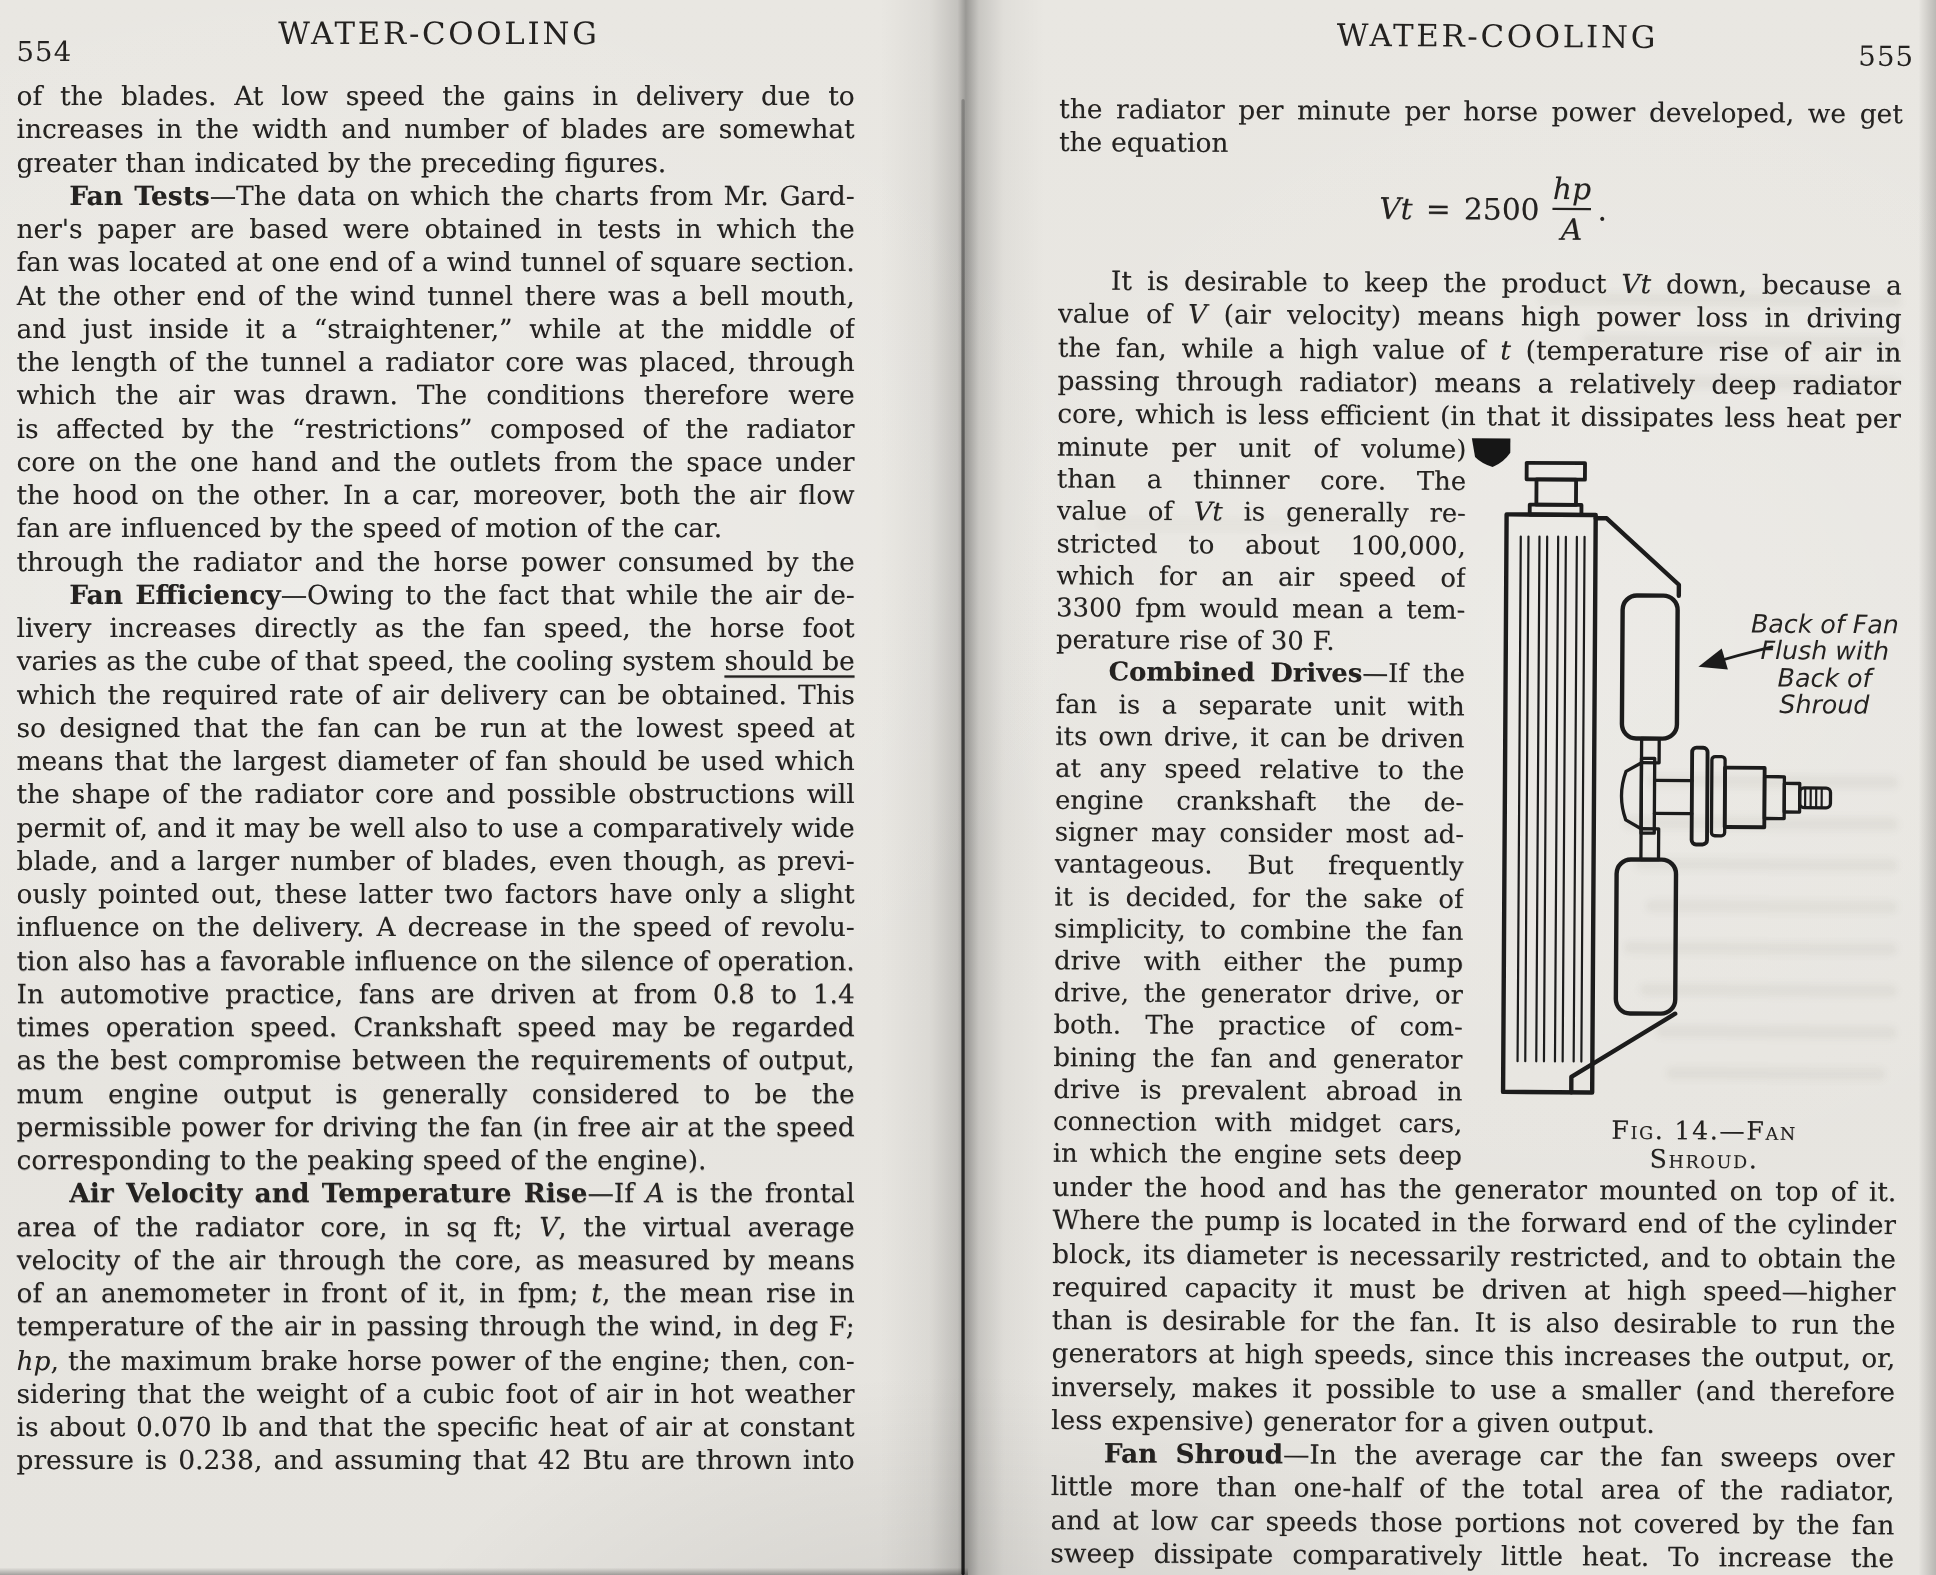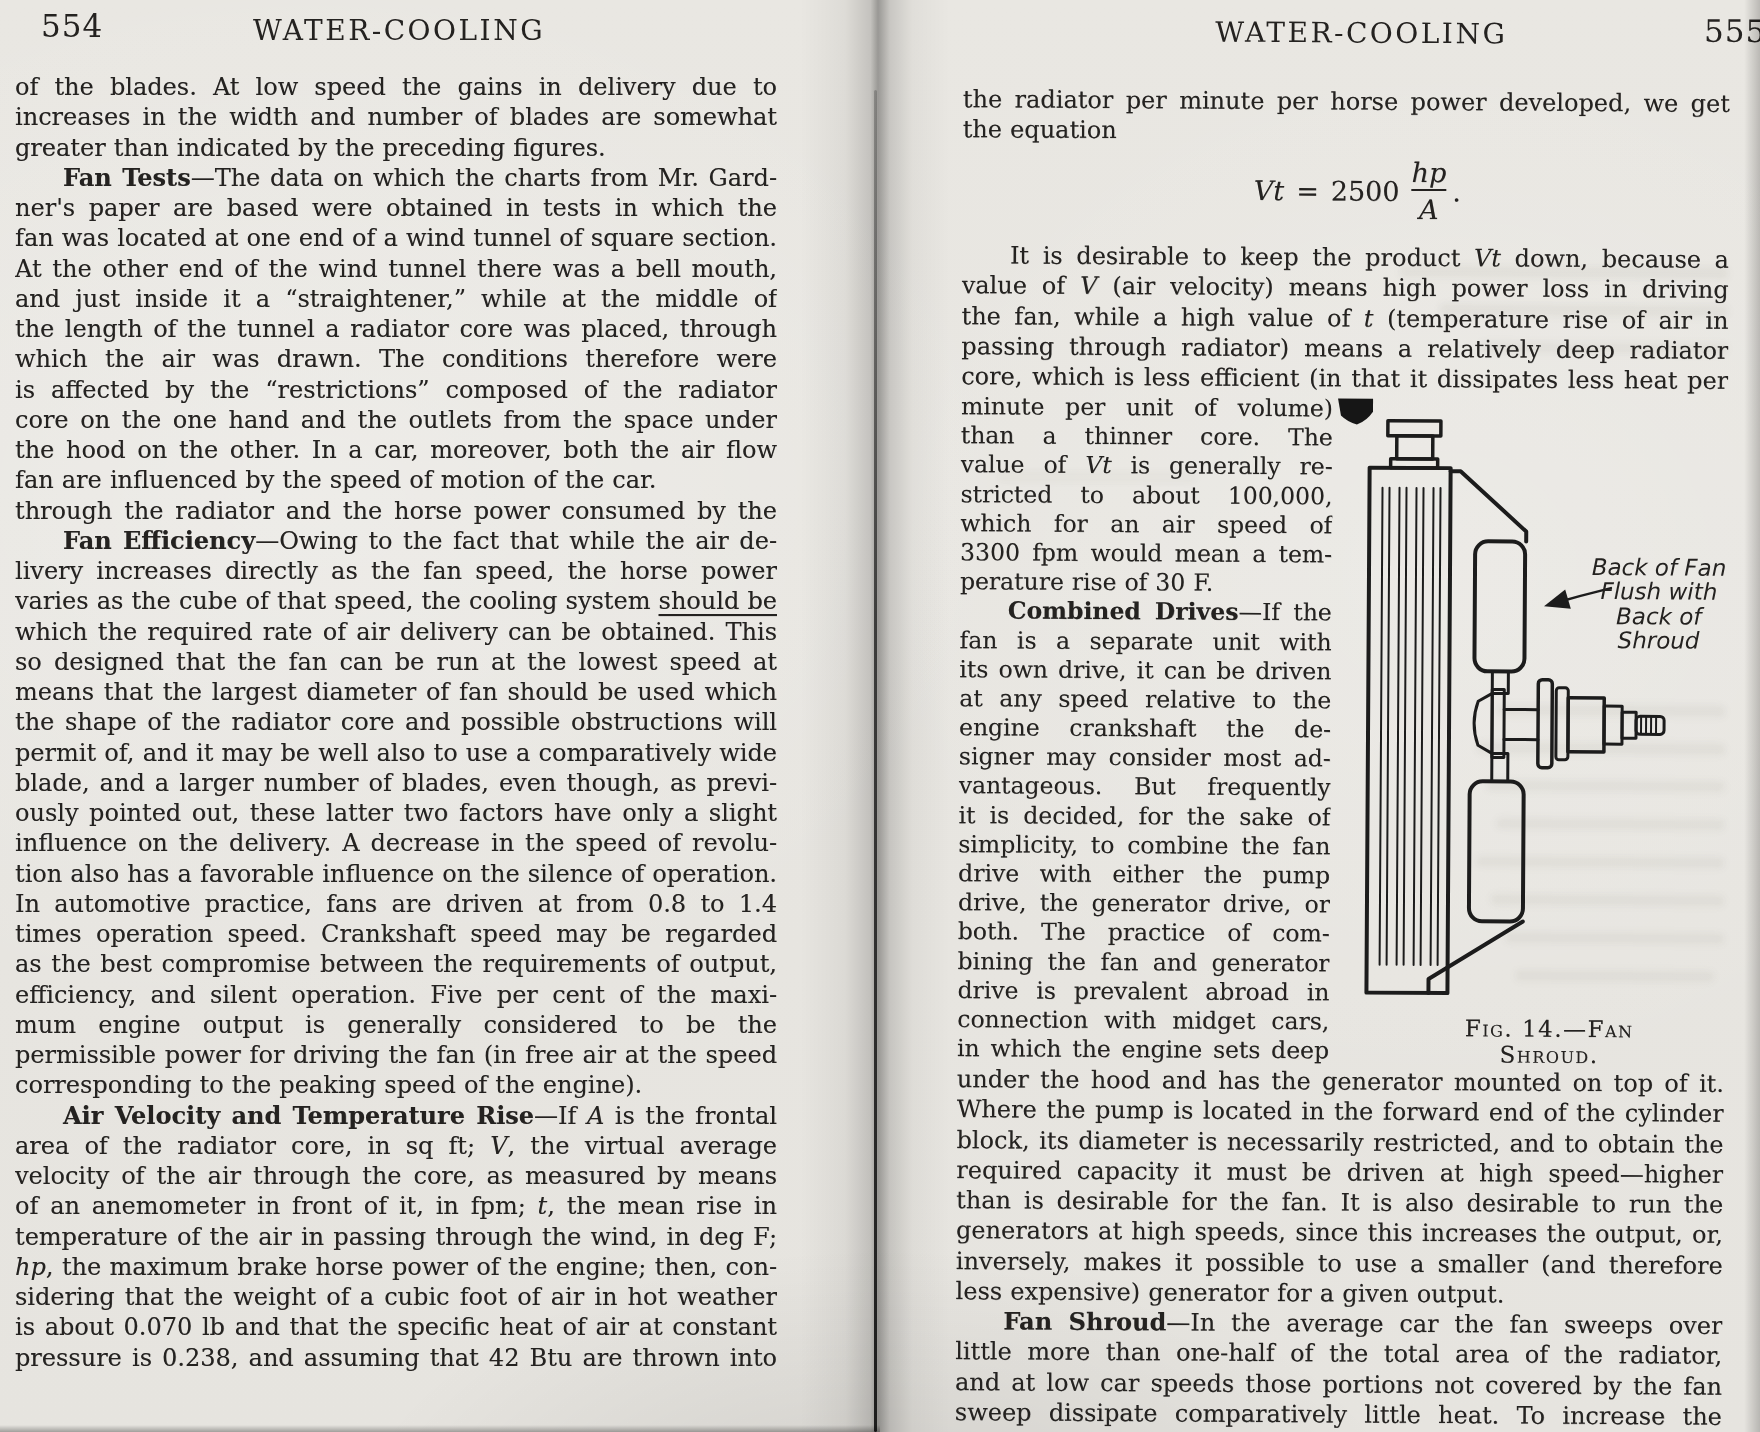--- a/index.html
+++ b/index.html
@@ -28,21 +28,21 @@
   }
   .edge-right{position:absolute;right:0;top:0;width:16px;height:1432px;
     background:linear-gradient(to left, rgba(0,0,0,0.20), rgba(0,0,0,0));}
   .edge-bottom{position:absolute;left:0;bottom:0;width:880px;height:7px;
     background:linear-gradient(to top, rgba(0,0,0,0.30), rgba(0,0,0,0));}
 
   .page{position:absolute;top:0;height:1432px;}
   .page-left{left:15px;width:762px;}
   .page-right{left:880px;width:880px;transform:rotate(0.35deg);transform-origin:60px 80px;}
 
-  .pgnum{position:absolute;top:8px;font-size:31px;letter-spacing:1px;margin-left:26px;}
+  .pgnum{position:absolute;top:32px;font-size:25px;letter-spacing:1px;}
   .runhead{position:absolute;top:14px;font-size:28px;letter-spacing:2.5px;text-align:center;}
 
   .lines{position:absolute;}
   .line{
     height:30.25px;line-height:30.25px;font-size:24px;
     text-align:justify;text-align-last:justify;overflow:hidden;
     text-shadow:0.3px 0.3px 0.4px rgba(20,20,20,0.35);
     word-spacing:0.5px;
   }
   .narrow .line{height:29.2px;line-height:29.2px;font-size:23.5px;}
@@ -91,35 +91,34 @@
         <div class="line">At the other end of the wind tunnel there was a bell mouth,</div>
         <div class="line">and just inside it a “straightener,” while at the middle of</div>
         <div class="line">the length of the tunnel a radiator core was placed, through</div>
         <div class="line">which the air was drawn.  The conditions therefore were</div>
         <div class="line">is affected by the “restrictions” composed of the radiator</div>
         <div class="line">core on the one hand and the outlets from the space under</div>
         <div class="line">the hood on the other.  In a car, moreover, both the air flow</div>
         <div class="line end">fan are influenced by the speed of motion of the car.</div>
         <div class="line">through the radiator and the horse power consumed by the</div>
         <div class="line ind"><b>Fan Efficiency</b>—Owing to the fact that while the air de-</div>
-        <div class="line">livery increases directly as the fan speed, the horse power</div>
+        <div class="line">livery increases directly as the fan speed, the horse foot</div>
         <div class="line">varies as the cube of that speed, the cooling system <span class="u">should be</span></div>
         <div class="line">which the required rate of air delivery can be obtained.  This</div>
         <div class="line">so designed that the fan can be run at the lowest speed at</div>
         <div class="line">means that the largest diameter of fan should be used which</div>
         <div class="line">the shape of the radiator core and possible obstructions will</div>
         <div class="line">permit of, and it may be well also to use a comparatively wide</div>
         <div class="line">blade, and a larger number of blades, even though, as previ-</div>
         <div class="line">ously pointed out, these latter two factors have only a slight</div>
         <div class="line">influence on the delivery.  A decrease in the speed of revolu-</div>
         <div class="line">tion also has a favorable influence on the silence of operation.</div>
         <div class="line">In automotive practice, fans are driven at from 0.8 to 1.4</div>
         <div class="line">times operation speed.  Crankshaft speed may be regarded</div>
         <div class="line">as the best compromise between the requirements of output,</div>
-        <div class="line">efficiency, and silent operation.  Five per cent of the maxi-</div>
         <div class="line">mum engine output is generally considered to be the maximum</div>
         <div class="line">permissible power for driving the fan (in free air at the speed</div>
         <div class="line end">corresponding to the peaking speed of the engine).</div>
         <div class="line ind"><b>Air Velocity and Temperature Rise</b>—If <i>A</i> is the frontal</div>
         <div class="line">area of the radiator core, in sq ft; <i>V</i>, the virtual average</div>
         <div class="line">velocity of the air through the core, as measured by means</div>
         <div class="line">of an anemometer in front of it, in fpm; <i>t</i>, the mean rise in</div>
         <div class="line">temperature of the air in passing through the wind, in deg F;</div>
         <div class="line"><i>hp</i>, the maximum brake horse power of the engine; then, con-</div>
         <div class="line">sidering that the weight of a cubic foot of air in hot weather</div>

